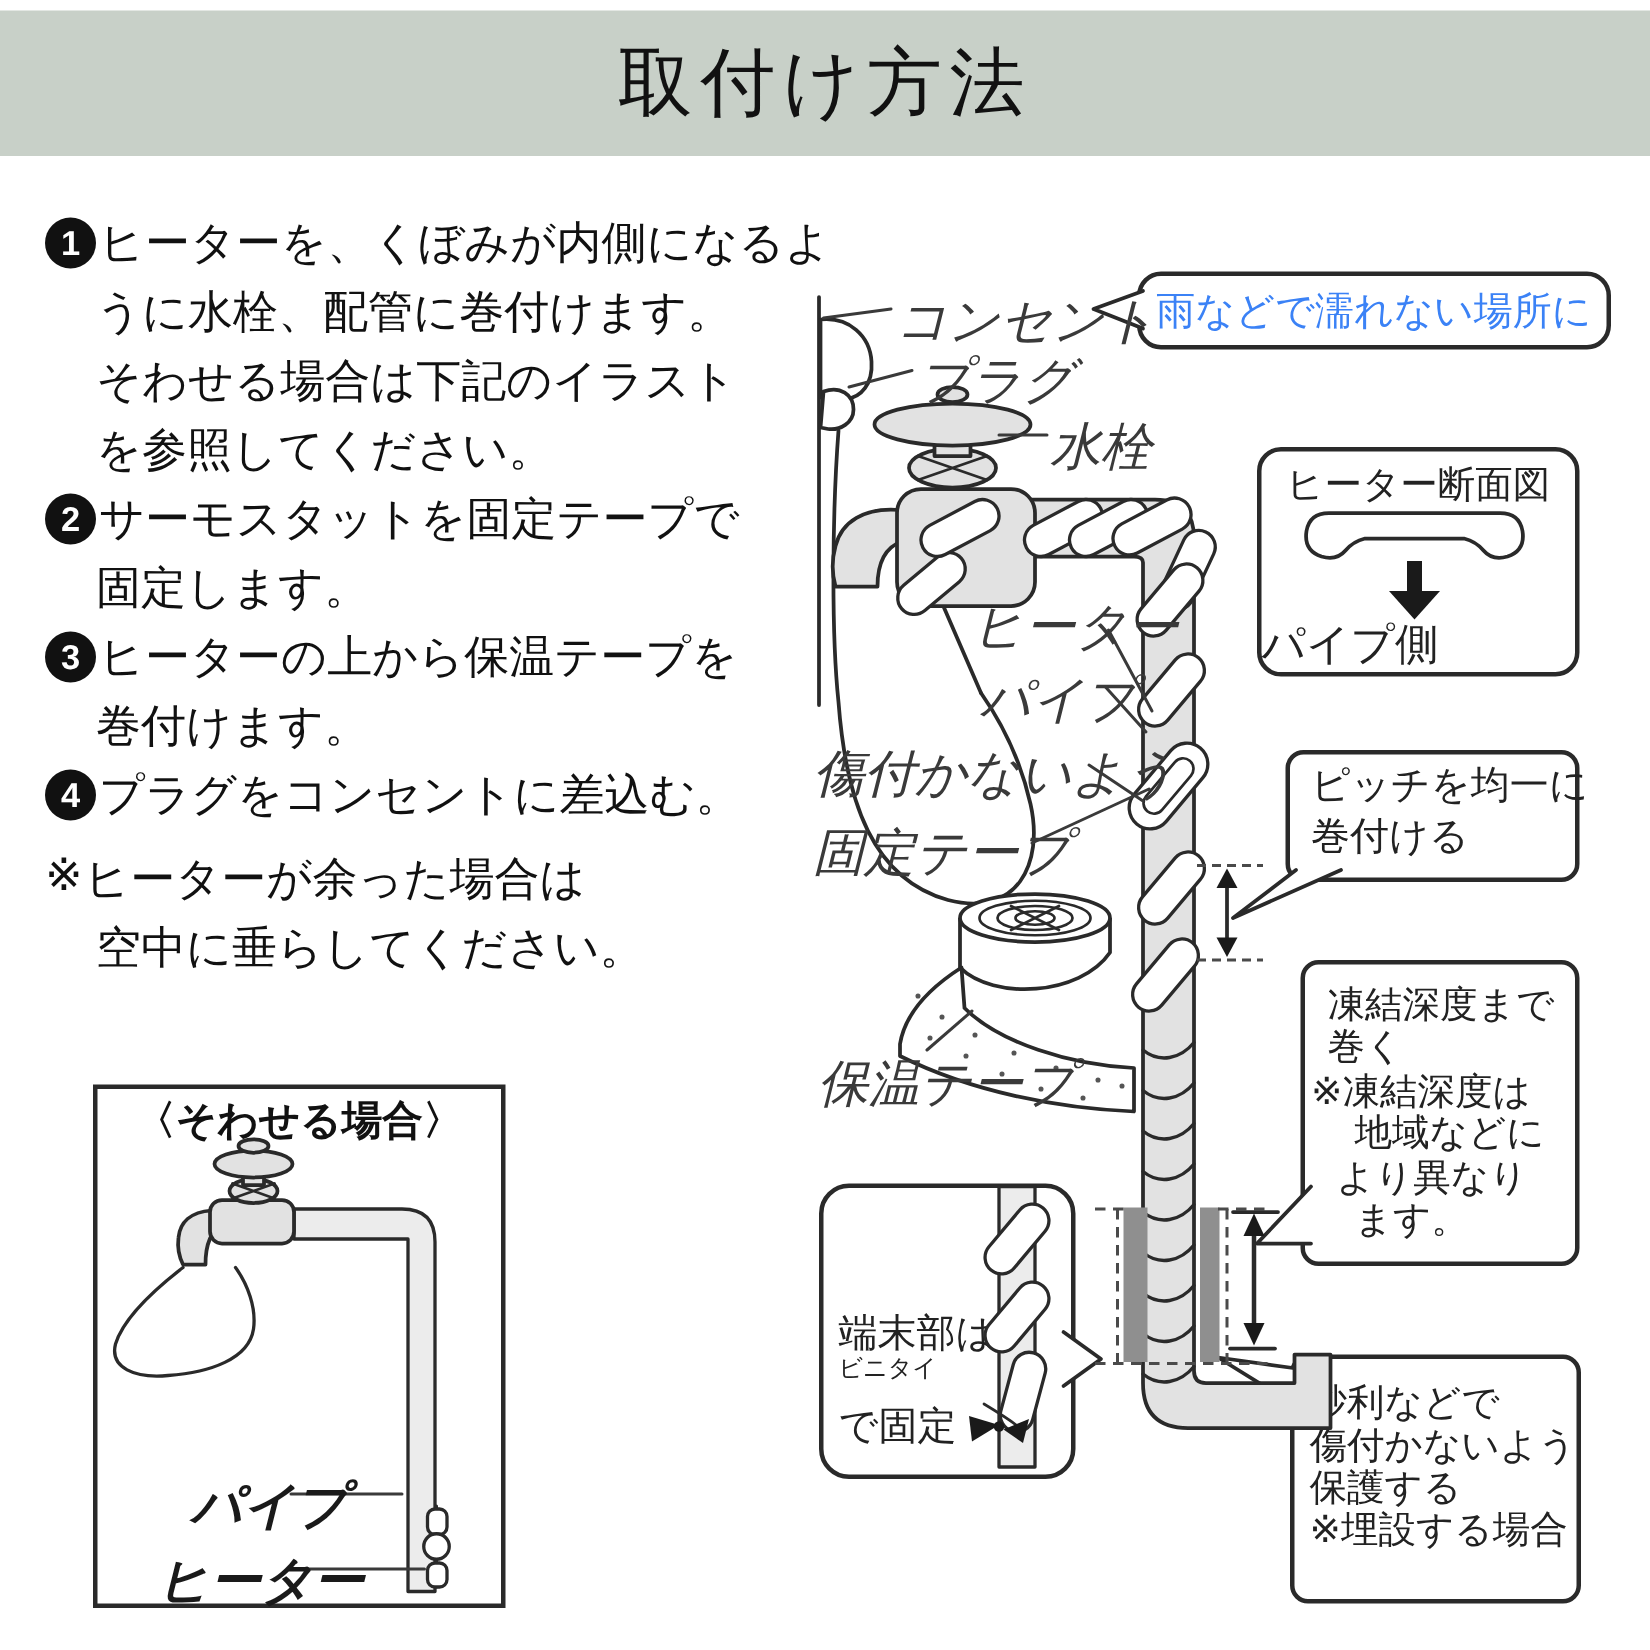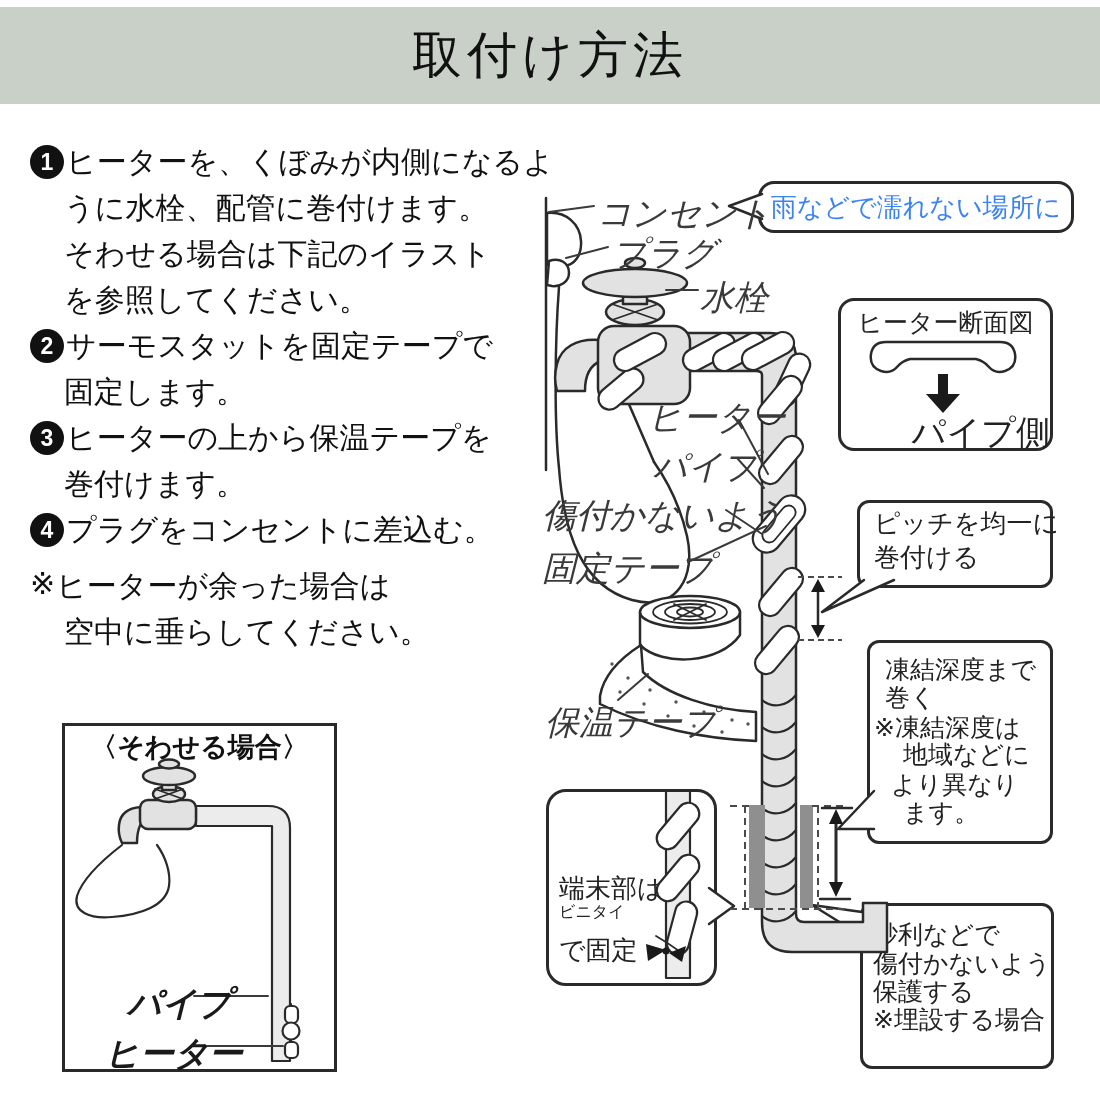--- a/index.html
+++ b/index.html
@@ -72,21 +72,21 @@
     </div>
     <div class="iline" style="left:64px;top:612px">空中に垂らしてください。</div>
   </div>
 
   <div class="box" style="left:758px;top:181px;width:310px;height:46px;border-radius:16px;display:flex;align-items:center;justify-content:center">
     <span style="font-size:26px;color:#3b82f6">雨などで濡れない場所に</span>
   </div>
 
   <div class="box" style="left:838px;top:298px;width:209px;height:147px;border-radius:16px">
     <div class="bline" style="left:0;top:5px;width:100%;text-align:center">ヒーター断面図</div>
-    <div class="bline" style="left:0;top:109px;width:100%;text-align:right;font-size:34px">パイプ側</div>
+    <div class="bline" style="left:0;top:109px;width:100%;text-align:left;font-size:29px">パイプ側</div>
   </div>
 
   <div class="box" style="left:857px;top:500px;width:190px;height:82px">
     <div class="bline" style="left:14px;top:3px;font-size:26px">ピッチを均一に</div>
     <div class="bline" style="left:14px;top:37px;font-size:26px">巻付ける</div>
   </div>
 
   <div class="box" style="left:867px;top:640px;width:180px;height:198px">
     <div class="bline" style="left:15px;top:10px">凍結深度まで</div>
     <div class="bline" style="left:15px;top:38px">巻く</div>

